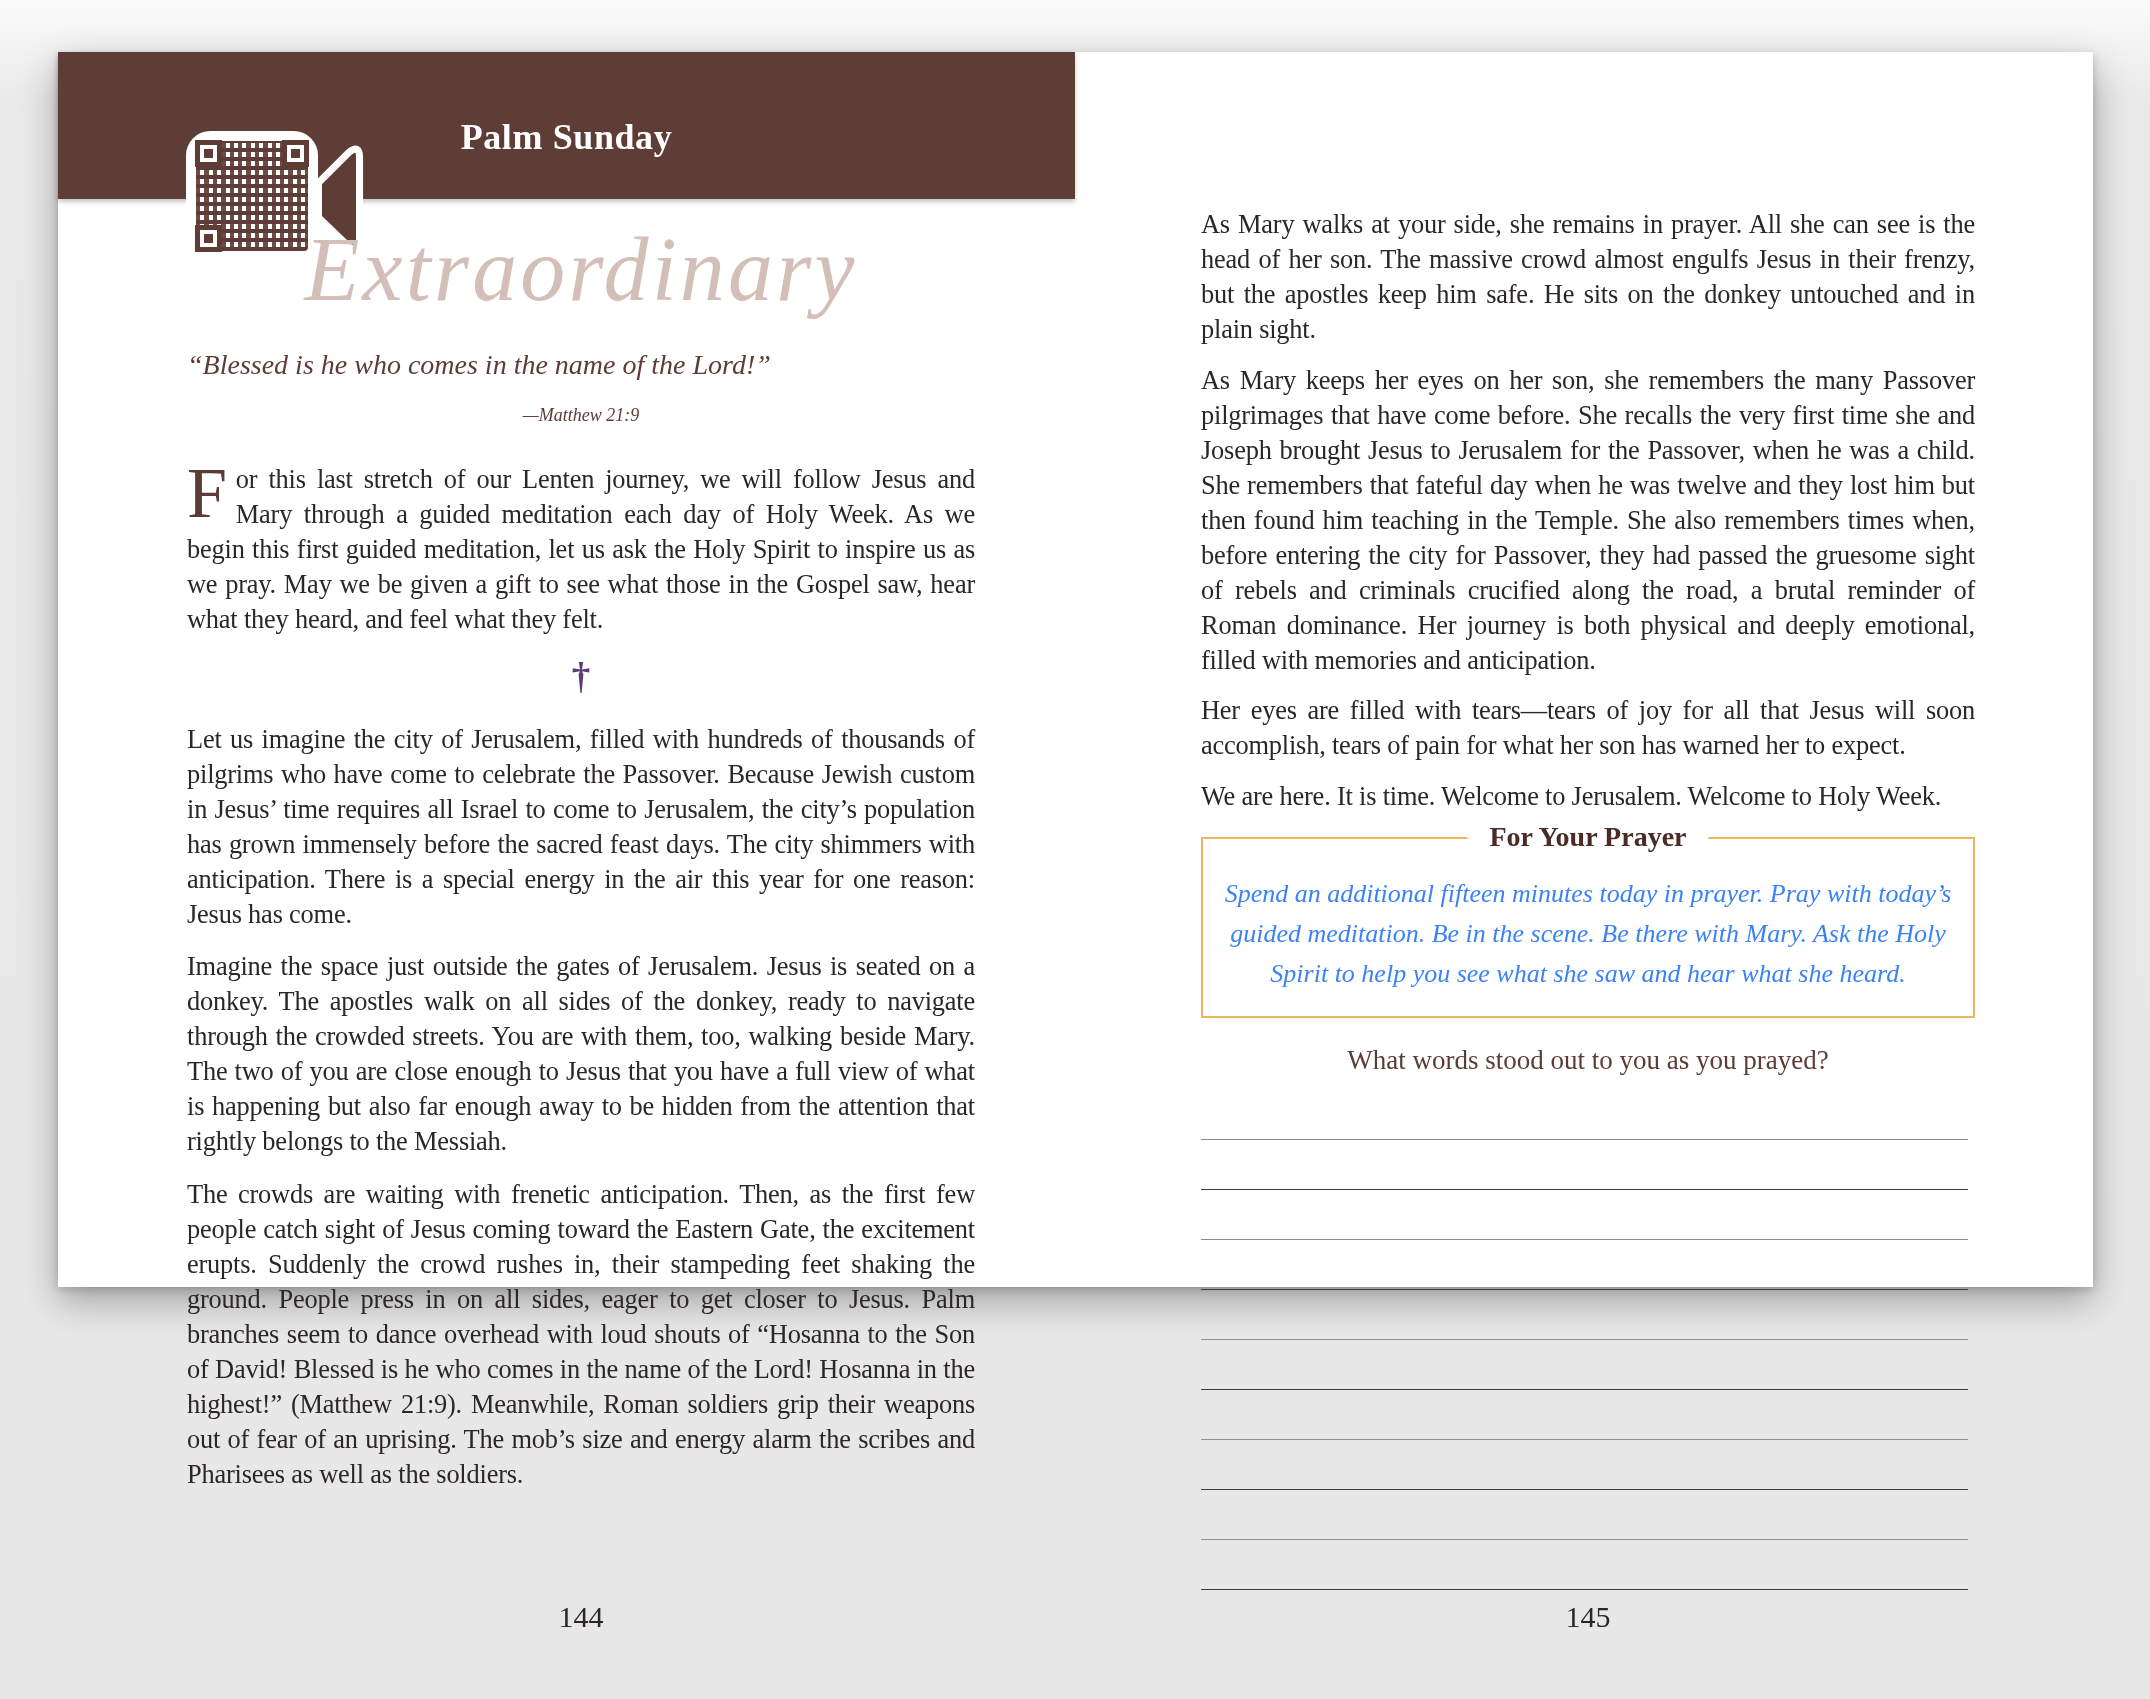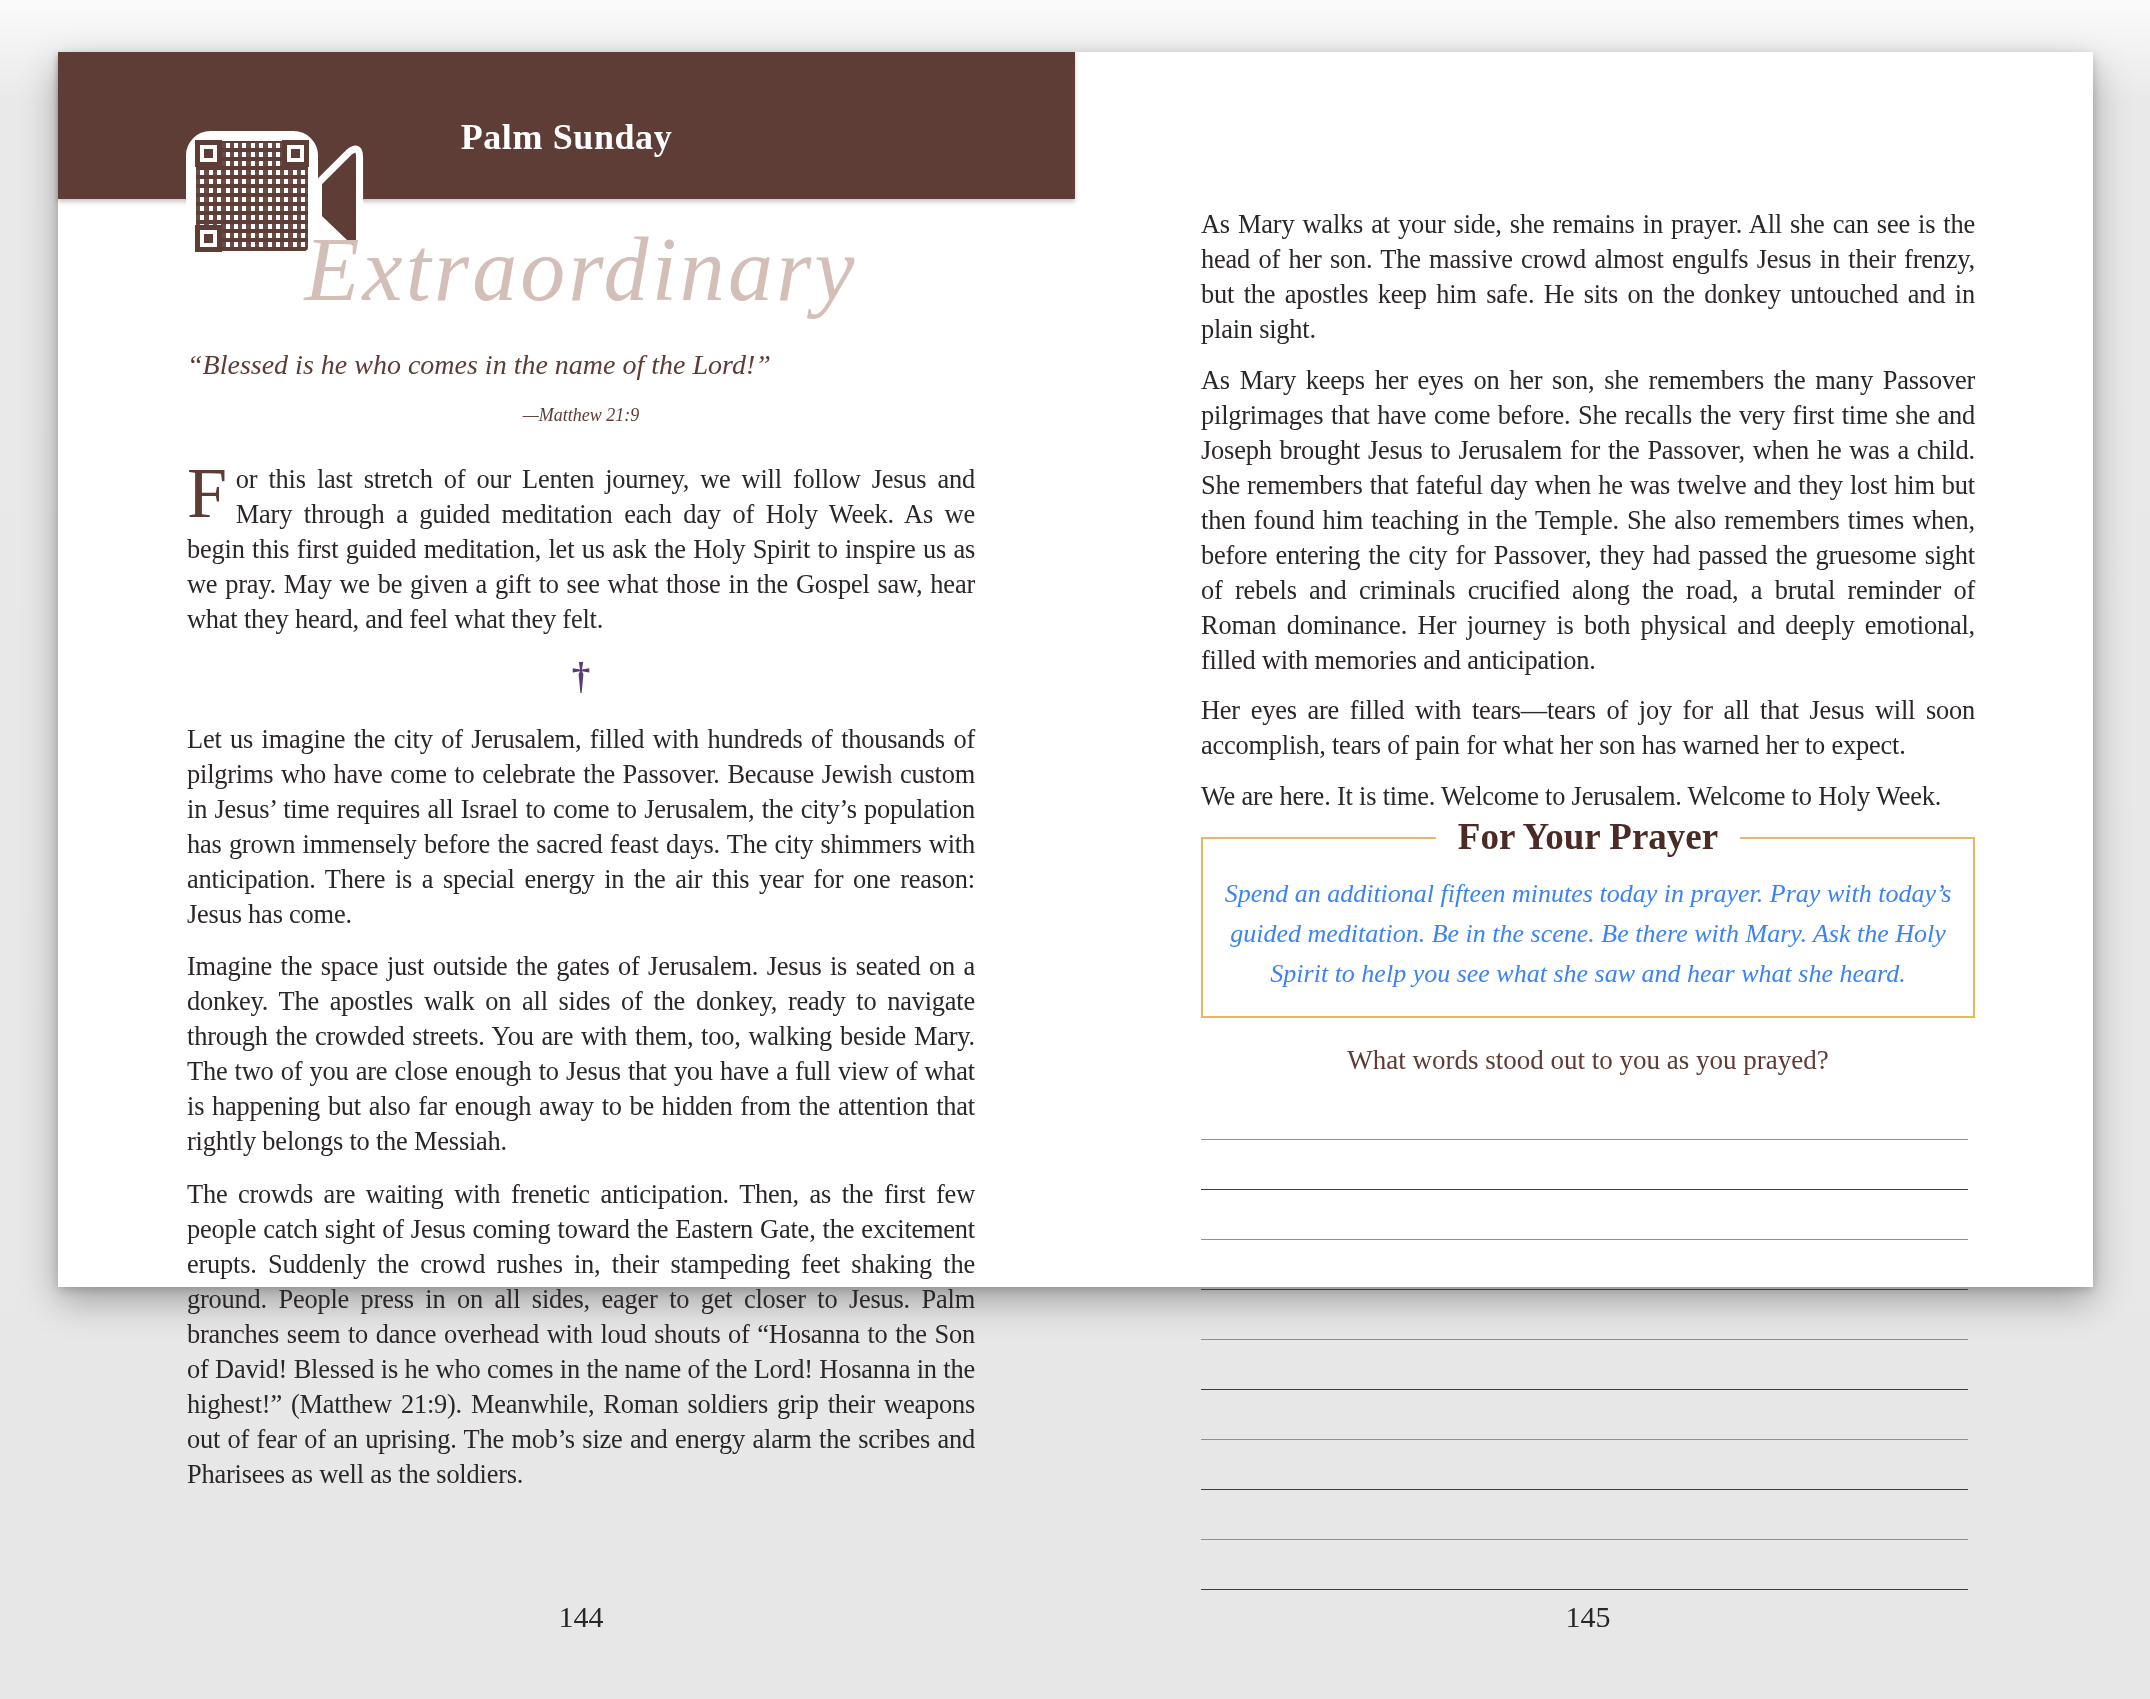--- a/index.html
+++ b/index.html
@@ -92,21 +92,21 @@
   .right-col .rp-first { margin-top:155px; }
   
   .prayer-box {
     position:relative; margin-top:23px;
     border:2.6px solid #e8b85e; box-sizing:border-box;
     padding:35px 19.3px 22px 19.3px;
   }
   .prayer-box-title {
     position:absolute; left:50%; top:0; transform:translate(-50%,-55%);
     background:#ffffff; padding:0 22px; white-space:nowrap;
-    font-weight:bold; font-size:37px; color:#4a2b26;
+    font-weight:bold; font-size:28px; color:#4a2b26;
   }
   .prayer-box-body {
     text-align:center; font-style:italic; font-size:26px; line-height:40px;
     color:#3b82f6;
   }
   .journal-question {
     margin-top:27px; text-align:center; font-size:27px; color:#5d3c35;
   }
   .journal-lines { margin-top:14px; width:767px; }
   .journal-line { height:49px; border-bottom:1.3px solid #3d3d3d; }

